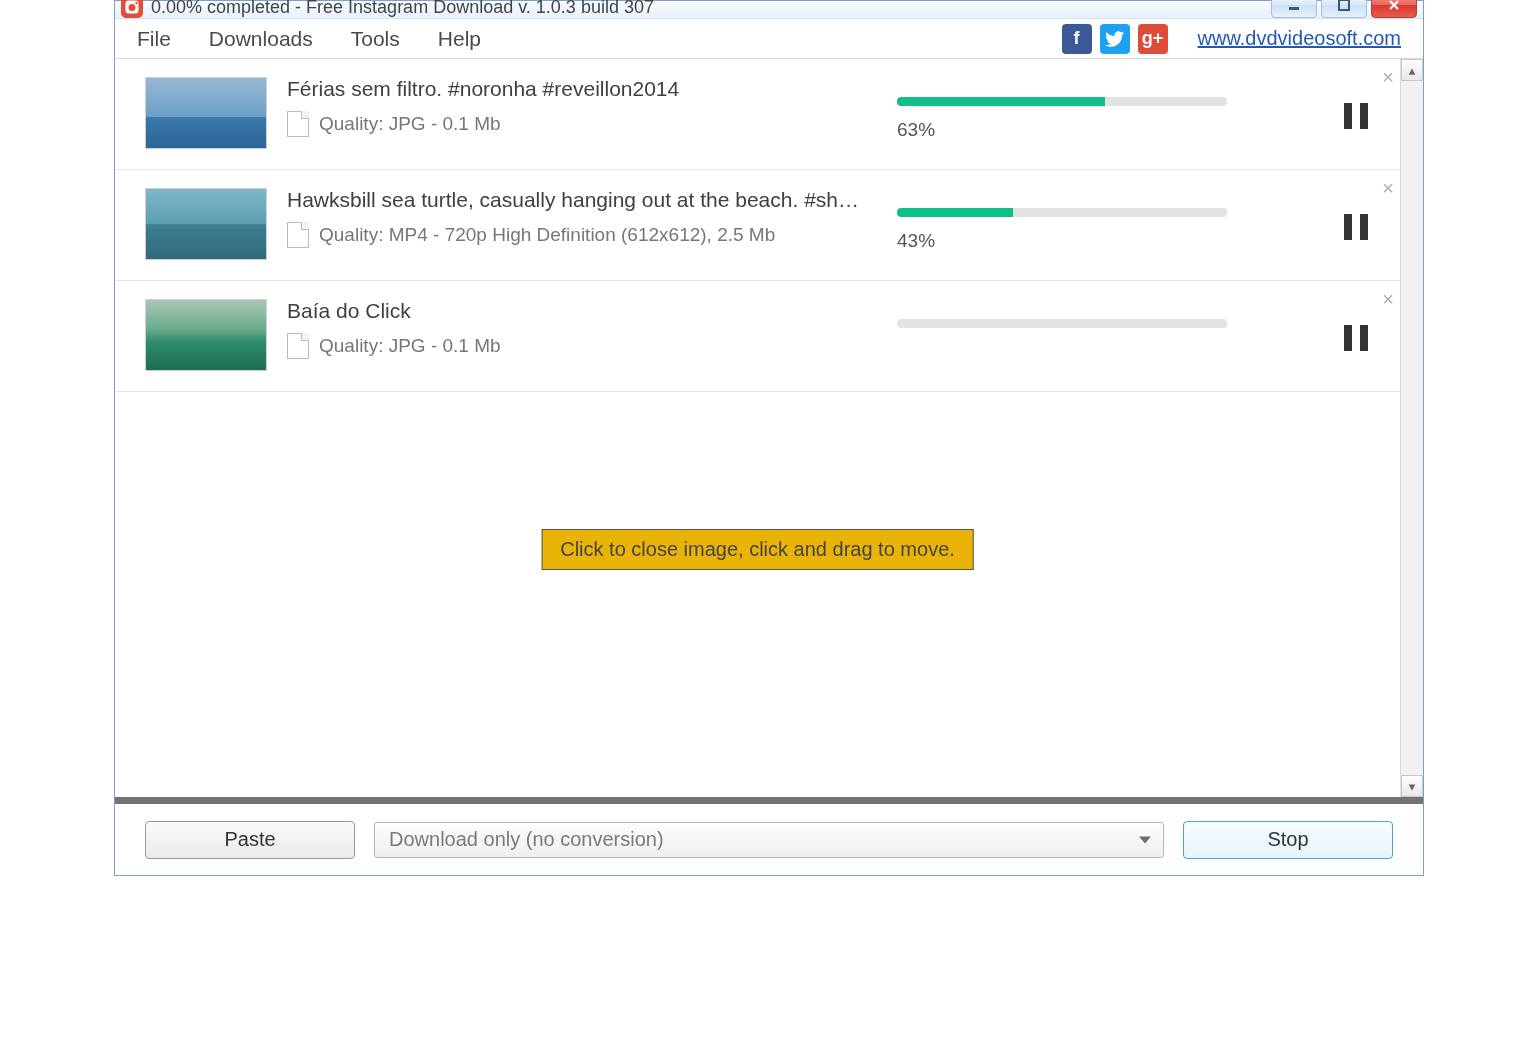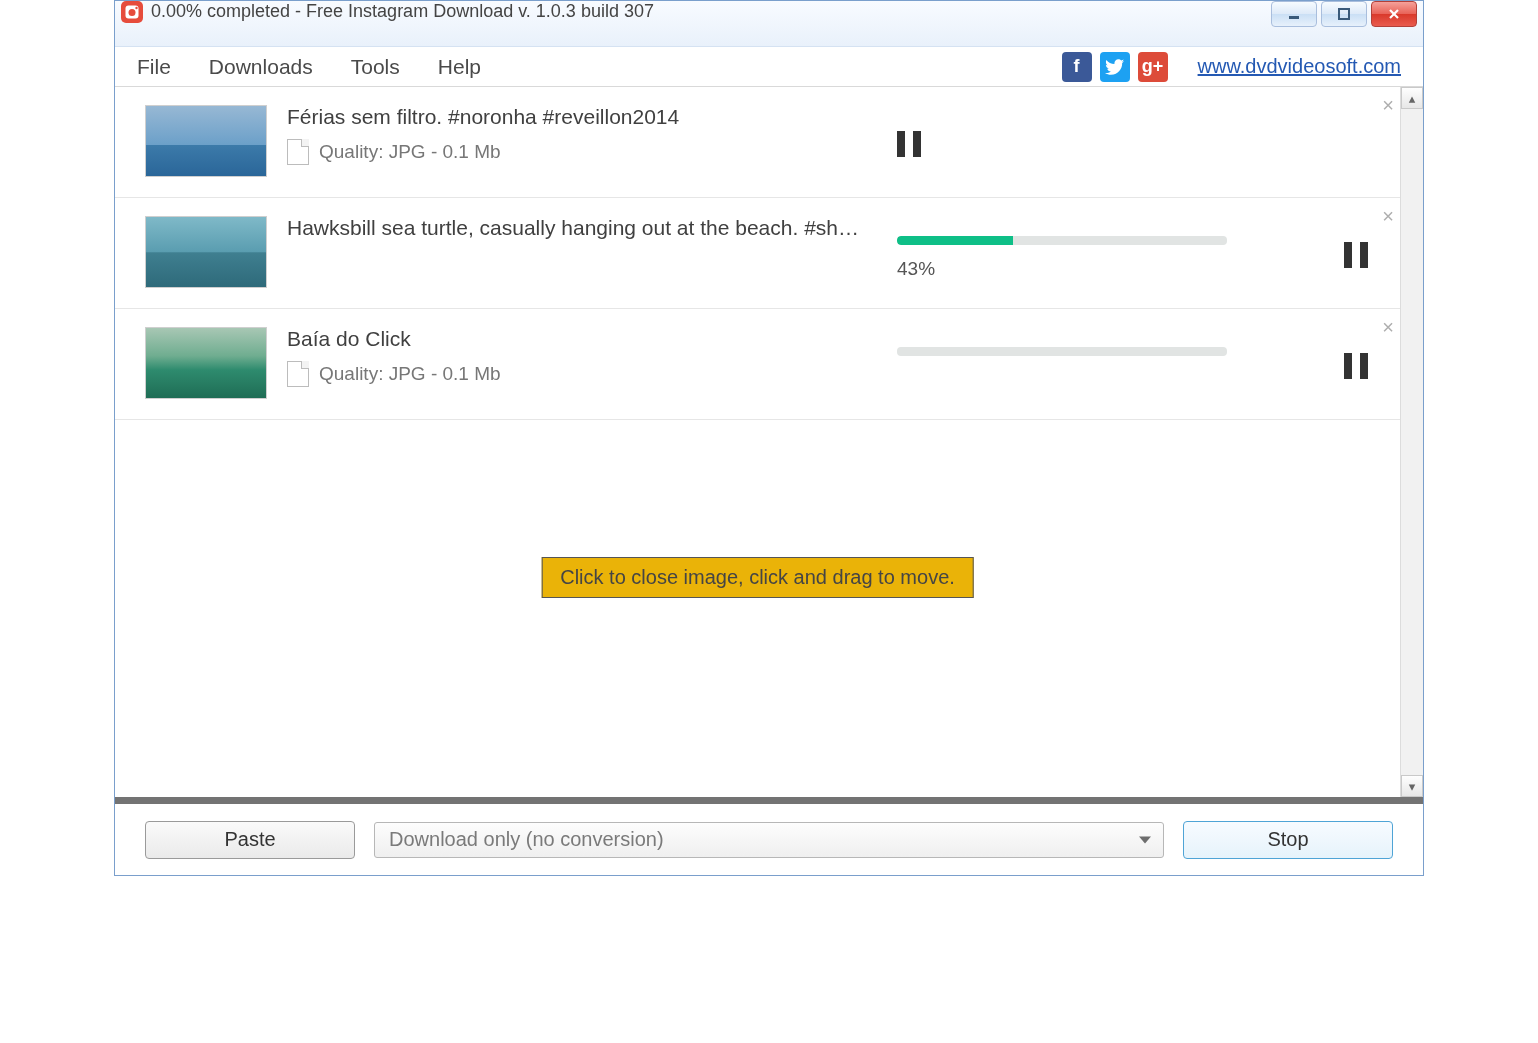--- a/index.html
+++ b/index.html
@@ -17,25 +17,25 @@
     border: 1px solid #7a9fcc;
     background: #fff;
     position: relative;
     display: flex;
     flex-direction: column;
     box-sizing: border-box;
   }
 
   
   .titlebar {
-    height: 46px;
+    height: 18px;
     background: linear-gradient(to bottom, #f8fbff 0%, #e9f1fb 100%);
     border-bottom: 1px solid #d5e2f2;
     display: flex;
-    align-items: flex-start;
+    align-items: flex-end;
     padding: 0 6px 0 6px;
     box-sizing: border-box;
   }
   .titlebar .app-icon {
     width: 22px;
     height: 22px;
     border-radius: 5px;
     margin-right: 8px;
     display: flex;
     align-items: center;
@@ -380,31 +380,41 @@
 
       <div class="download-item">
         <div class="thumb t1"></div>
         <div class="meta">
           <div class="item-title">Férias sem filtro. #noronha #reveillon2014</div>
           <div class="quality-row">
             <div class="file-icon"></div>
             <span>Quality: JPG - 0.1 Mb</span>
           </div>
         </div>
+        <div class="progress-col">
+          <div class="progress-bar">
+            <div class="progress-fill" style="width: 63%;"></div>
+          </div>
+          <div class="progress-text">63%</div>
+        </div>
         <div class="pause-btn">
             <span></span>
             <span></span>
           </div>
         <div class="remove-btn">×</div>
       </div>
 
       <div class="download-item">
         <div class="thumb t2"></div>
         <div class="meta">
           <div class="item-title">Hawksbill sea turtle, casually hanging out at the beach. #she...</div>
+          <div class="quality-row">
+            <div class="file-icon"></div>
+            <span>Quality: MP4 - 720p High Definition (612x612), 2.5 Mb</span>
+          </div>
         </div>
         <div class="progress-col">
           <div class="progress-bar">
             <div class="progress-fill" style="width: 35%;"></div>
           </div>
           <div class="progress-text">43%</div>
         </div>
         <div class="pause-btn">
             <span></span>
             <span></span>

